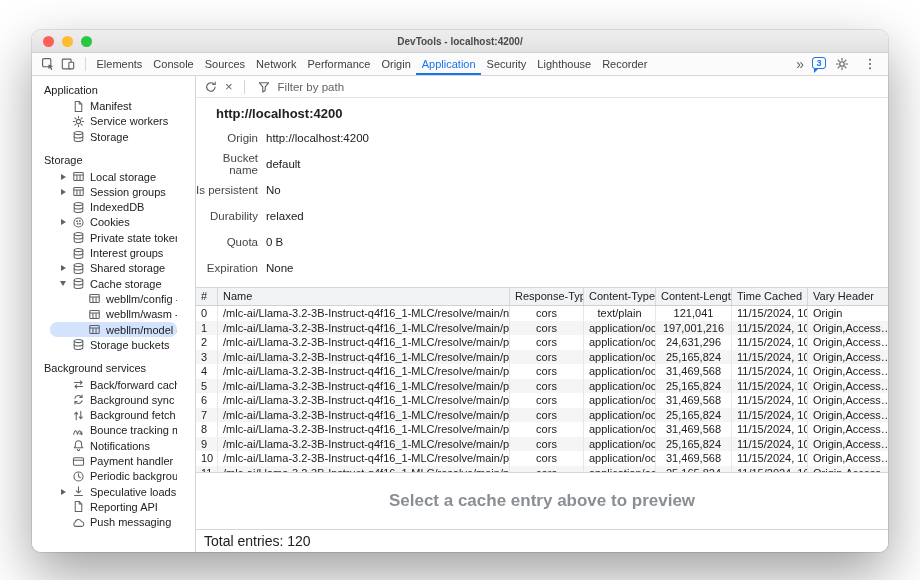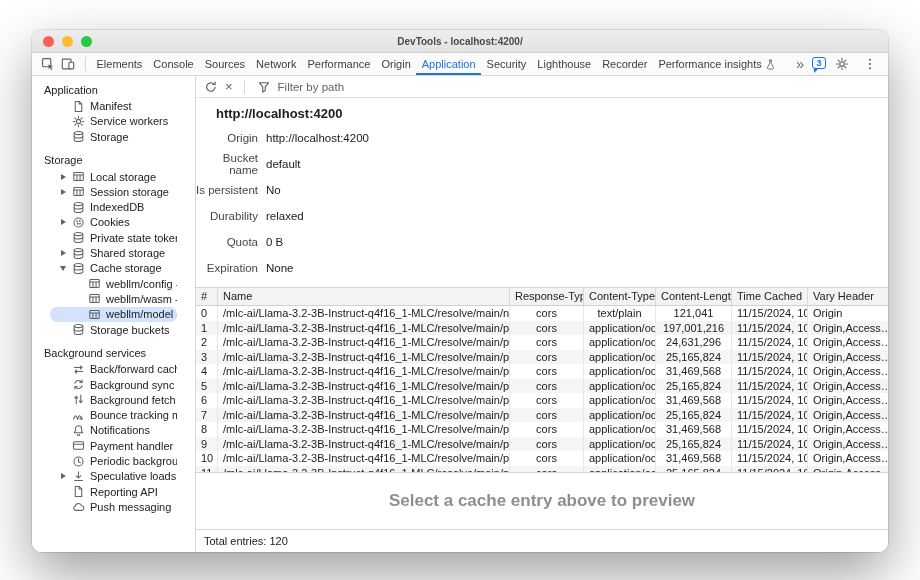--- a/index.html
+++ b/index.html
@@ -107,21 +107,21 @@
   .td {
     font-size: 11px; line-height: 14.5px; height: 14.5px; padding: 0 5px;
     white-space: nowrap; overflow: hidden; border-right: 1px solid #e7e7e7; color: #202124;
   }
   .td:last-child { border-right: none; }
   .td.c2, .td.c3, .td.c4 { text-align: center; }
 
   
   .preview { flex: 1; min-height: 0; display: flex; align-items: center; justify-content: center; }
   .preview-text { color: #8a8f94; font-weight: bold; font-size: 17px; }
-  .statusbar { height: 23px; flex: none; border-top: 1px solid #d6d6d6; display: flex; align-items: center; padding-left: 8px; font-size: 11px; }
+  .statusbar { height: 23px; flex: none; border-top: 1px solid #d6d6d6; display: flex; align-items: center; padding-left: 8px; font-size: 14px; }
 </style>
 </head>
 <body>
 
 <div class="stage">
   <div class="window">
 
     <div class="titlebar">
       <div class="traffic">
         <span class="light red"></span>
@@ -172,30 +172,20 @@
             <span>Application</span>
           </div>
           <div class="tab">
             <span>Security</span>
           </div>
           <div class="tab">
             <span>Lighthouse</span>
           </div>
           <div class="tab">
             <span>Recorder</span>
-          </div>
-          <div class="tab">
-            <span>Performance insights</span>
-            <span class="tab-flask">
-              <svg class="svg-icon" viewBox="0 0 16 16">
-                <g fill="none" stroke="#5f6368" stroke-width="1.3" stroke-linecap="round" stroke-linejoin="round">
-                  <path d="M6.4 1.8h3.2M7 1.8v4.4L3.6 12a1.8 1.8 0 0 0 1.6 2.6h5.6a1.8 1.8 0 0 0 1.6-2.6L9 6.2V1.8"></path>
-                </g>
-              </svg>
-            </span>
           </div>
         </div>
       <div class="tabbar-right">
         <span class="more-tabs">»</span>
         <span class="bubble">
             <i>3</i>
           </span>
         <span class="tbicon">
             <svg class="svg-icon" viewBox="0 0 16 16">
               <g fill="none" stroke="#5f6368" stroke-width="1.3" stroke-linecap="round" stroke-linejoin="round">
@@ -276,21 +266,21 @@
               <i class="arr-right"></i>
             </span>
             <span class="si-icon">
               <svg class="svg-icon" viewBox="0 0 16 16">
                 <g fill="none" stroke="#5f6368" stroke-width="1.3" stroke-linecap="round" stroke-linejoin="round">
                   <rect x="2.2" y="3" width="11.6" height="10" rx="1"></rect>
                   <path d="M2.2 6.2h11.6M6.1 6.2v6.8M9.9 6.2v6.8"></path>
                 </g>
               </svg>
             </span>
-            <span class="si-label">Session storage</span>
+            <span class="si-label">Session groups</span>
           </div>
           <div class="si level0">
             <span class="arr-slot"></span>
             <span class="si-icon">
               <svg class="svg-icon" viewBox="0 0 16 16">
                 <g fill="none" stroke="#5f6368" stroke-width="1.3" stroke-linecap="round" stroke-linejoin="round">
                   <ellipse cx="8" cy="3.8" rx="5.3" ry="1.9"></ellipse>
                   <path d="M2.7 3.8v8.4c0 1 2.4 1.9 5.3 1.9s5.3-.9 5.3-1.9V3.8"></path>
                   <path d="M2.7 8c0 1 2.4 1.9 5.3 1.9S13.3 9 13.3 8"></path>
                 </g>
@@ -320,20 +310,33 @@
             <span class="si-icon">
               <svg class="svg-icon" viewBox="0 0 16 16">
                 <g fill="none" stroke="#5f6368" stroke-width="1.3" stroke-linecap="round" stroke-linejoin="round">
                   <ellipse cx="8" cy="3.8" rx="5.3" ry="1.9"></ellipse>
                   <path d="M2.7 3.8v8.4c0 1 2.4 1.9 5.3 1.9s5.3-.9 5.3-1.9V3.8"></path>
                   <path d="M2.7 8c0 1 2.4 1.9 5.3 1.9S13.3 9 13.3 8"></path>
                 </g>
               </svg>
             </span>
             <span class="si-label">Private state tokens</span>
+          </div>
+          <div class="si level0">
+            <span class="arr-slot"></span>
+            <span class="si-icon">
+              <svg class="svg-icon" viewBox="0 0 16 16">
+                <g fill="none" stroke="#5f6368" stroke-width="1.3" stroke-linecap="round" stroke-linejoin="round">
+                  <ellipse cx="8" cy="3.8" rx="5.3" ry="1.9"></ellipse>
+                  <path d="M2.7 3.8v8.4c0 1 2.4 1.9 5.3 1.9s5.3-.9 5.3-1.9V3.8"></path>
+                  <path d="M2.7 8c0 1 2.4 1.9 5.3 1.9S13.3 9 13.3 8"></path>
+                </g>
+              </svg>
+            </span>
+            <span class="si-label">Interest groups</span>
           </div>
           <div class="si level0">
             <span class="arr-slot">
               <i class="arr-right"></i>
             </span>
             <span class="si-icon">
               <svg class="svg-icon" viewBox="0 0 16 16">
                 <g fill="none" stroke="#5f6368" stroke-width="1.3" stroke-linecap="round" stroke-linejoin="round">
                   <ellipse cx="8" cy="3.8" rx="5.3" ry="1.9"></ellipse>
                   <path d="M2.7 3.8v8.4c0 1 2.4 1.9 5.3 1.9s5.3-.9 5.3-1.9V3.8"></path>

